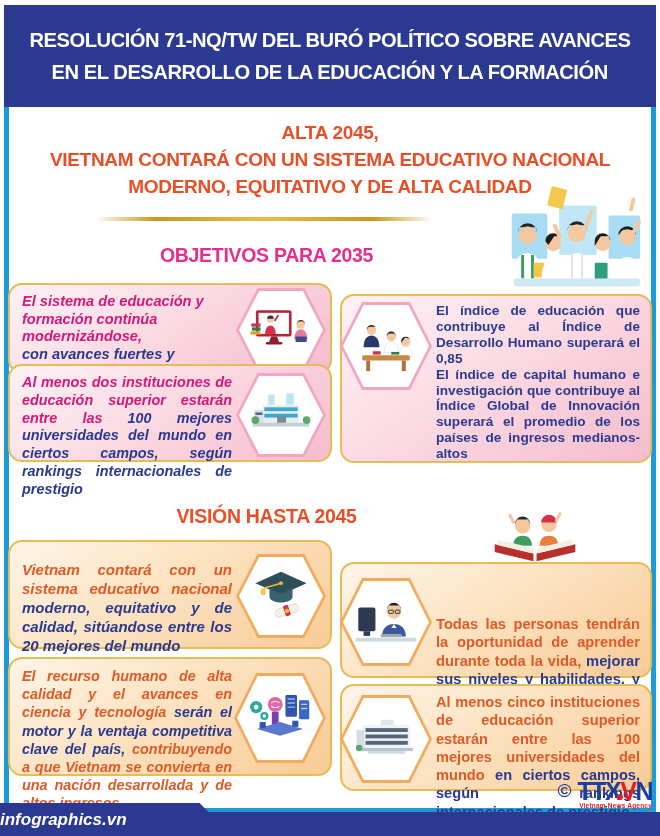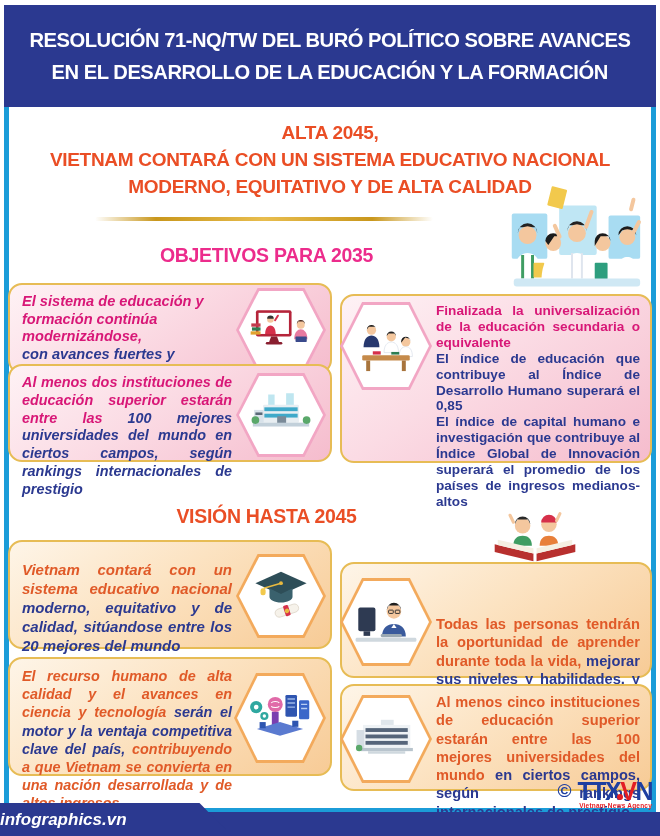--- a/index.html
+++ b/index.html
@@ -189,21 +189,20 @@
           <rect x="6" y="62" width="88" height="6" fill="#c2d0da"></rect>
           <circle cx="10" cy="58" r="6" fill="#5aa86a"></circle>
           <circle cx="90" cy="58" r="6" fill="#5aa86a"></circle>
         </svg>
       </div>
     </div>
   </div>
 
   <div class="box pink rbox" id="boxC">
     <div class="box-text">
-      <span class="seg-magenta blk">Finalizada la universalización de la educación secundaria o equivalente</span>
       <span class="seg-blue blk">El índice de educación que contribuye al Índice de Desarrollo Humano superará el 0,85</span>
       <span class="seg-blue blk">El índice de capital humano e investigación que contribuye al Índice Global de Innovación superará el promedio de los países de ingresos medianos-altos</span>
     </div>
     <div class="hex hex-pink hex-l">
       <div class="hex-inner">
         <svg width="68" height="66" viewBox="0 0 100 100">
           <circle cx="28" cy="26" r="7" fill="#f4c79e"></circle>
           <path d="M21 25a7 7 0 0 1 14 0l-1-4H24z" fill="#222222"></path>
           <path d="M16 52c0-13 6-18 12-18s12 5 12 18z" fill="#27386e"></path>
           <circle cx="58" cy="36" r="7" fill="#f4c79e"></circle>

